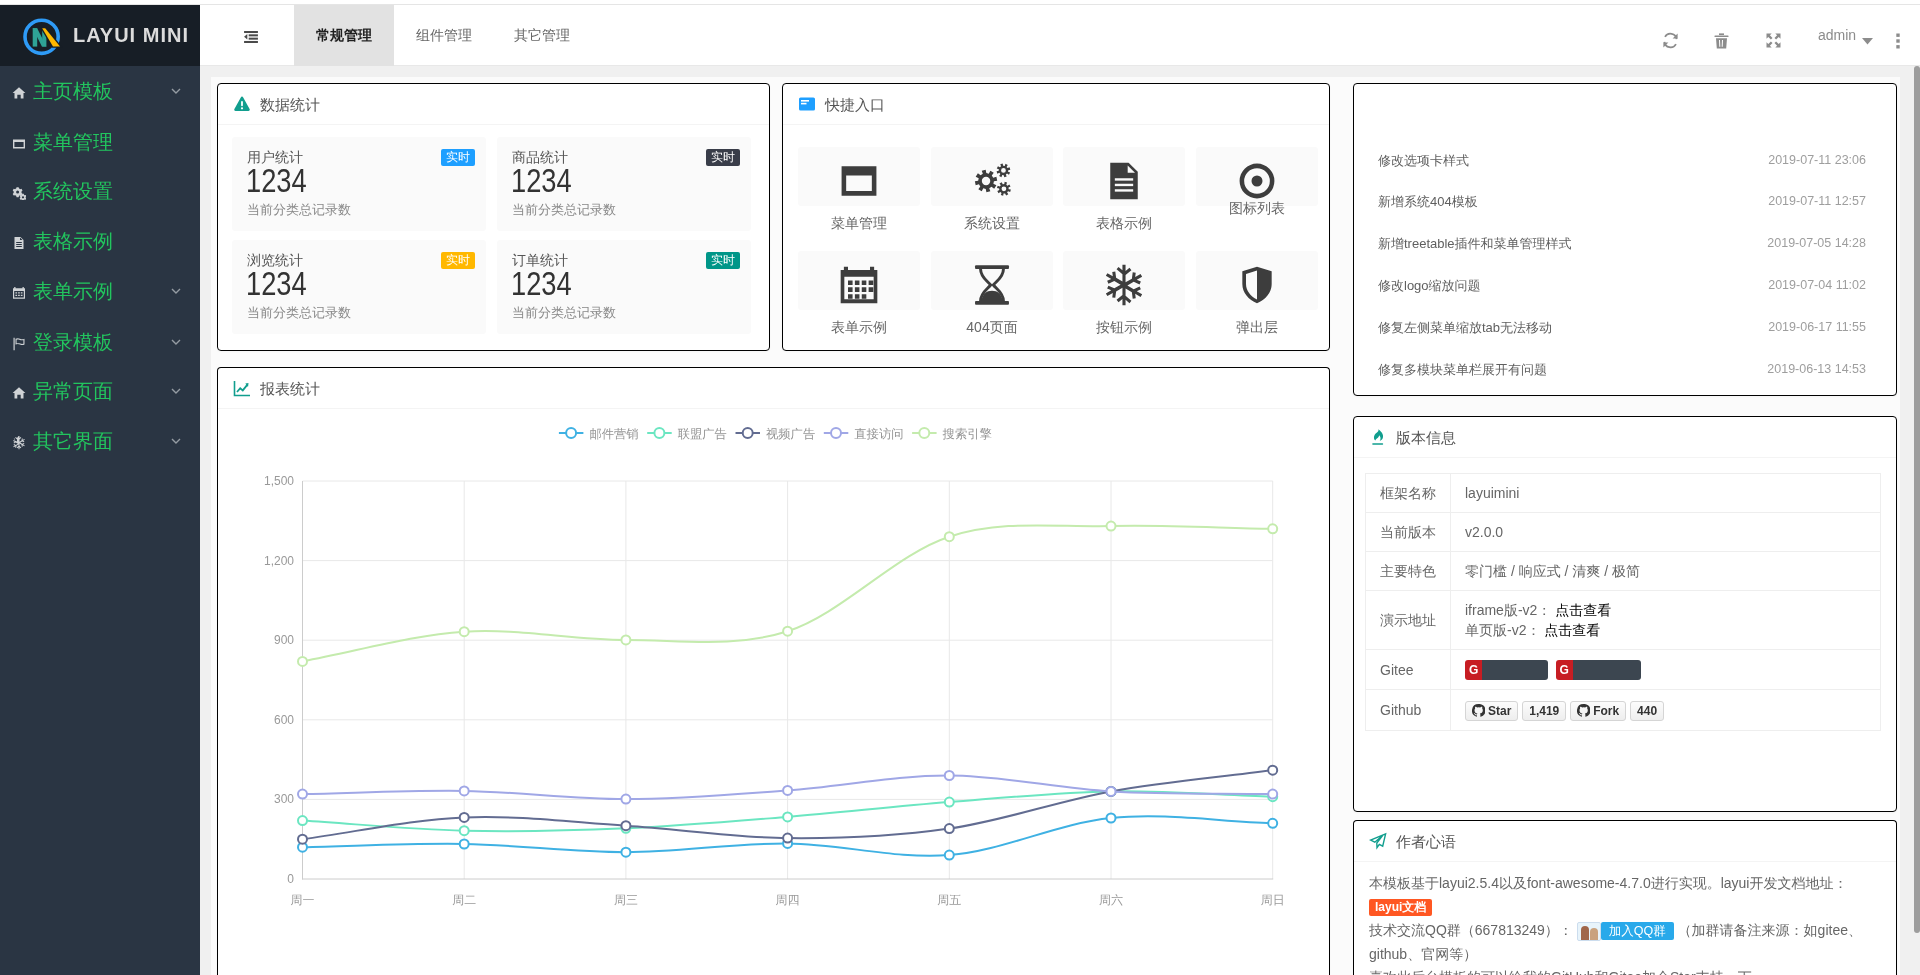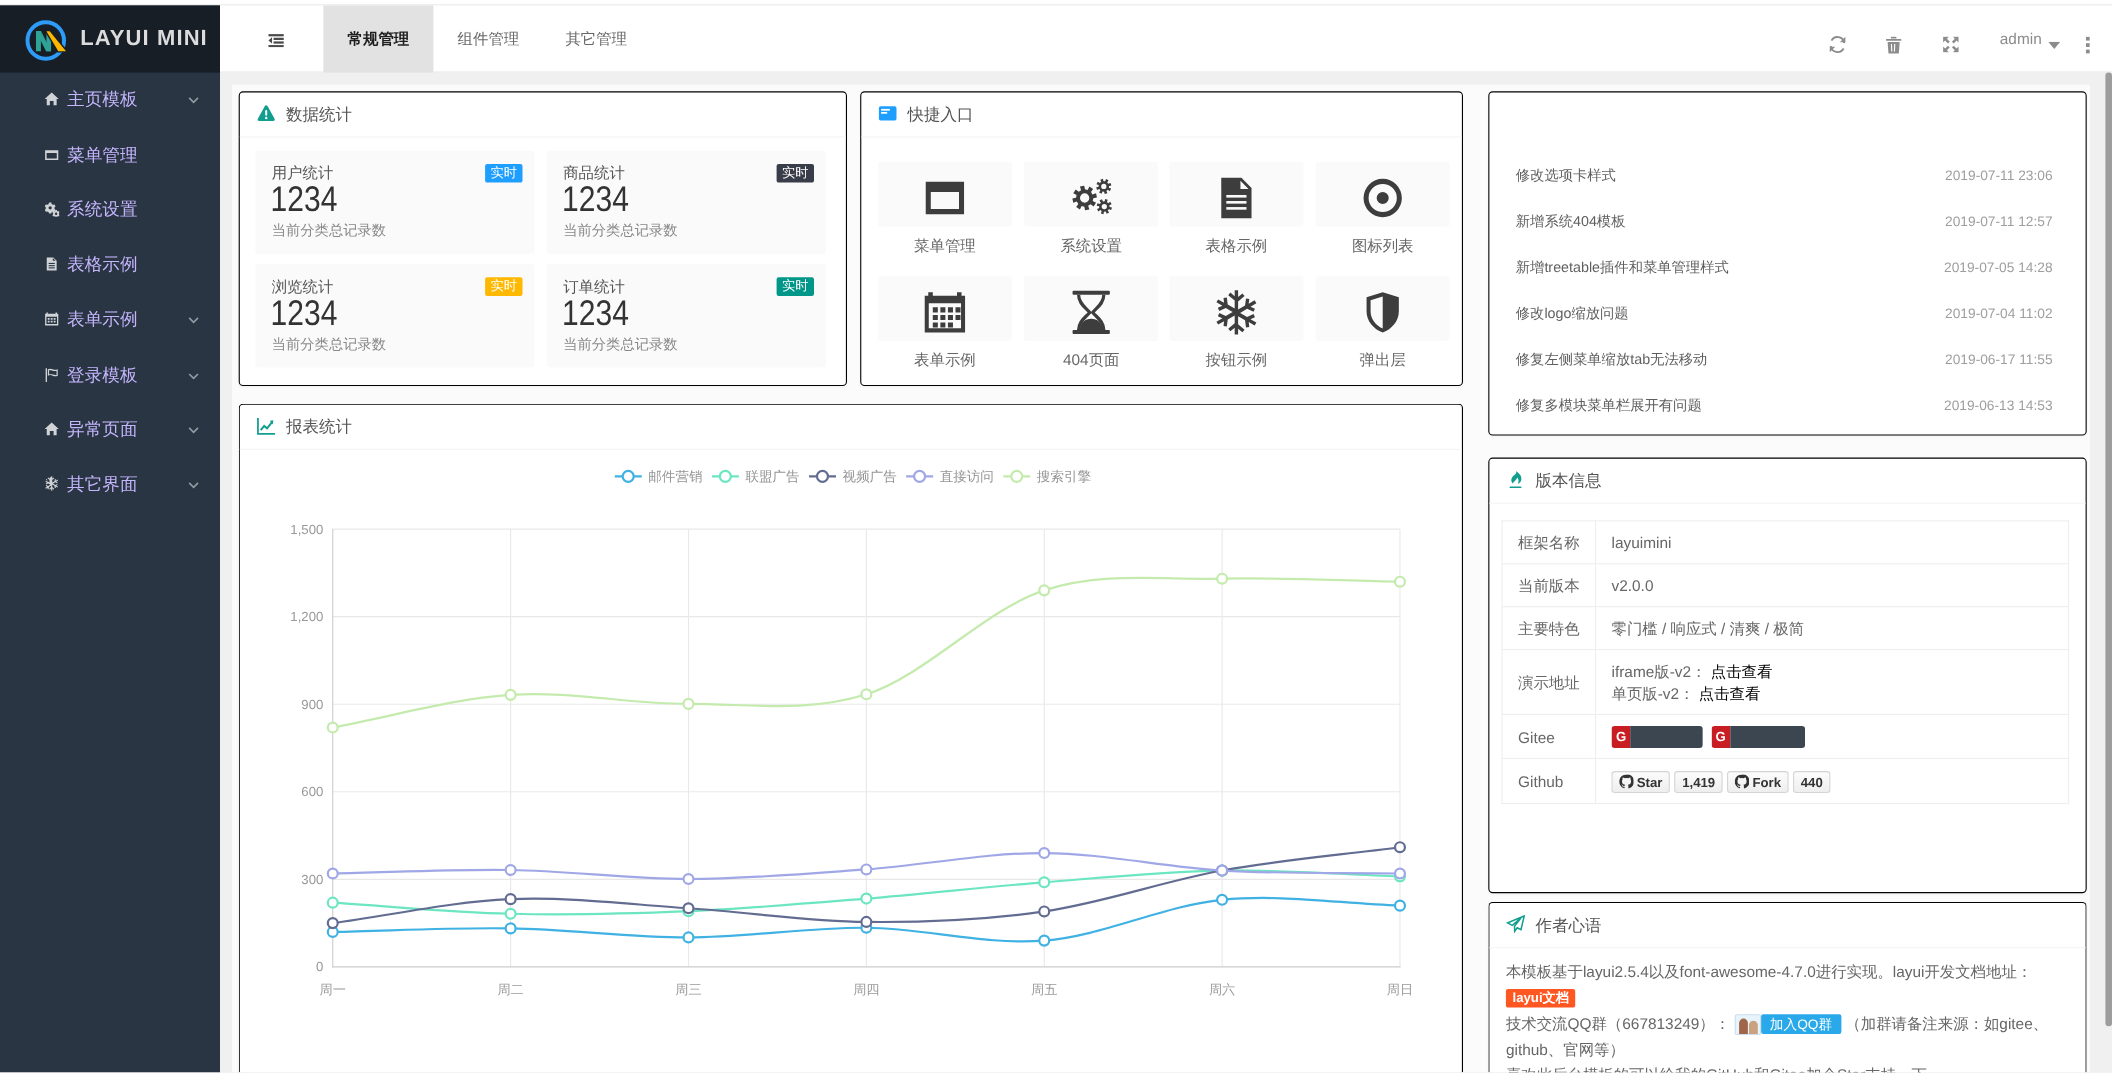--- a/index.html
+++ b/index.html
@@ -2,21 +2,21 @@
 <html><head><meta charset="utf-8"><title>layuimini</title>
 <style>
 *{margin:0;padding:0;box-sizing:border-box}
 html,body{width:1920px;height:975px;overflow:hidden;font-family:"Liberation Sans",sans-serif;background:#f0f0f0;position:relative}
 .abs{position:absolute}
 #topstrip{left:0;top:0;width:1920px;height:5px;background:#fff;border-bottom:1px solid #e5e5e5}
 #side{left:0;top:5px;width:200px;height:970px;background:#2a3543}
 #logo{left:0;top:5px;width:200px;height:61px;background:#171e26}
 #logo svg{position:absolute;left:20px;top:9px}
 #logo .lt{position:absolute;left:73px;top:19px;font-size:20px;font-weight:bold;color:#dcdcdc;letter-spacing:1px}
-.sitem{position:absolute;left:40px;height:50px;line-height:50px;color:#c4b5fd;font-size:16px;white-space:nowrap}
+.sitem{position:absolute;left:12px;height:50px;line-height:50px;color:#22c55e;font-size:20px;white-space:nowrap}
 .sitem .sicon{vertical-align:-2px;margin-right:7px}
 .chev{position:absolute;left:170px}
 #hdr{left:200px;top:5px;width:1720px;height:61px;background:#fff;border-bottom:1px solid #e8e8e8}
 .tab{position:absolute;top:0;height:61px;line-height:61px;text-align:center;font-size:14px}
 #panel{left:211px;top:77px;width:1689px;height:898px;background:#fbfbfb}
 .card{position:absolute;background:#fff;border:1px solid #000000;border-radius:4px;box-shadow:0 1px 2px rgba(0,0,0,.03)}
 .chead{position:absolute;left:0;top:0;right:0;height:41px;border-bottom:1px solid #f4f4f4;line-height:41px;font-size:15px;color:#555}
 .chead svg{vertical-align:-3px;margin:0 9px 0 15px}
 .sbox{position:absolute;width:254px;height:94px;background:#fafafa;border-radius:3px}
 .sbt{position:absolute;left:15px;top:12px;font-size:14px;color:#555}
@@ -184,21 +184,21 @@
         <path d="M9 4h20l10 10v30H9Z"></path>
         <path d="M28 7v8h8Z" fill="#fafafa"></path>
         <rect x="14" y="21" width="20" height="2.6" fill="#fafafa"></rect>
         <rect x="14" y="27" width="20" height="2.6" fill="#fafafa"></rect>
         <rect x="14" y="33" width="20" height="2.6" fill="#fafafa"></rect>
       </svg></div>
 <div class="qlab" style="left:280px;top:129px">表格示例</div>
 <div class="qbox" style="left:413px;top:63px"><svg width="44" height="44" viewBox="0 0 48 48" fill="#3d3d3d">
         <path d="M24 5a19 19 0 1 1 0 38 19 19 0 0 1 0-38Zm0 5a14 14 0 1 0 0 28 14 14 0 0 0 0-28Zm0 8a6 6 0 1 1 0 12 6 6 0 0 1 0-12Z"></path>
       </svg></div>
-<div class="qlab" style="left:413px;top:129px">图标列表</div>
+<div class="qlab" style="left:413px;top:114px">图标列表</div>
 <div class="qbox" style="left:15px;top:167px"><svg width="44" height="44" viewBox="0 0 48 48" fill="#3d3d3d">
         <path d="M12 4v3.5h24V4h4.5v3.5H44V44H4V7.5h3.5V4ZM8 15v24.6h32V15Zm4 4h5v5h-5Zm7.5 0h5v5h-5Zm7.5 0h5v5h-5Zm7.5 0h5v5h-5ZM12 26.5h5v5h-5Zm7.5 0h5v5h-5Zm7.5 0h5v5h-5Zm7.5 0h5v5h-5ZM12 34h5v5h-5Zm7.5 0h5v5h-5Zm7.5 0h5v5h-5Z"></path>
       </svg></div>
 <div class="qlab" style="left:15px;top:233px">表单示例</div>
 <div class="qbox" style="left:148px;top:167px"><svg width="44" height="44" viewBox="0 0 48 48" fill="#3d3d3d">
         <rect x="5.5" y="2.5" width="37" height="4" rx="1"></rect>
         <rect x="5.5" y="41.5" width="37" height="4" rx="1"></rect>
         <path fill="none" stroke="#3d3d3d" stroke-width="3.2" d="M11.5 6.5 C11.5 15.5 19 19.5 22.5 24 C19 28.5 11.5 32.5 11.5 41.5 M36.5 6.5 C36.5 15.5 29 19.5 25.5 24 C29 28.5 36.5 32.5 36.5 41.5"></path>
         <path d="M12.5 41.5 C13.5 33.5 18 30.2 24 30.2 C30 30.2 34.5 33.5 35.5 41.5 Z"></path>
       </svg></div>

